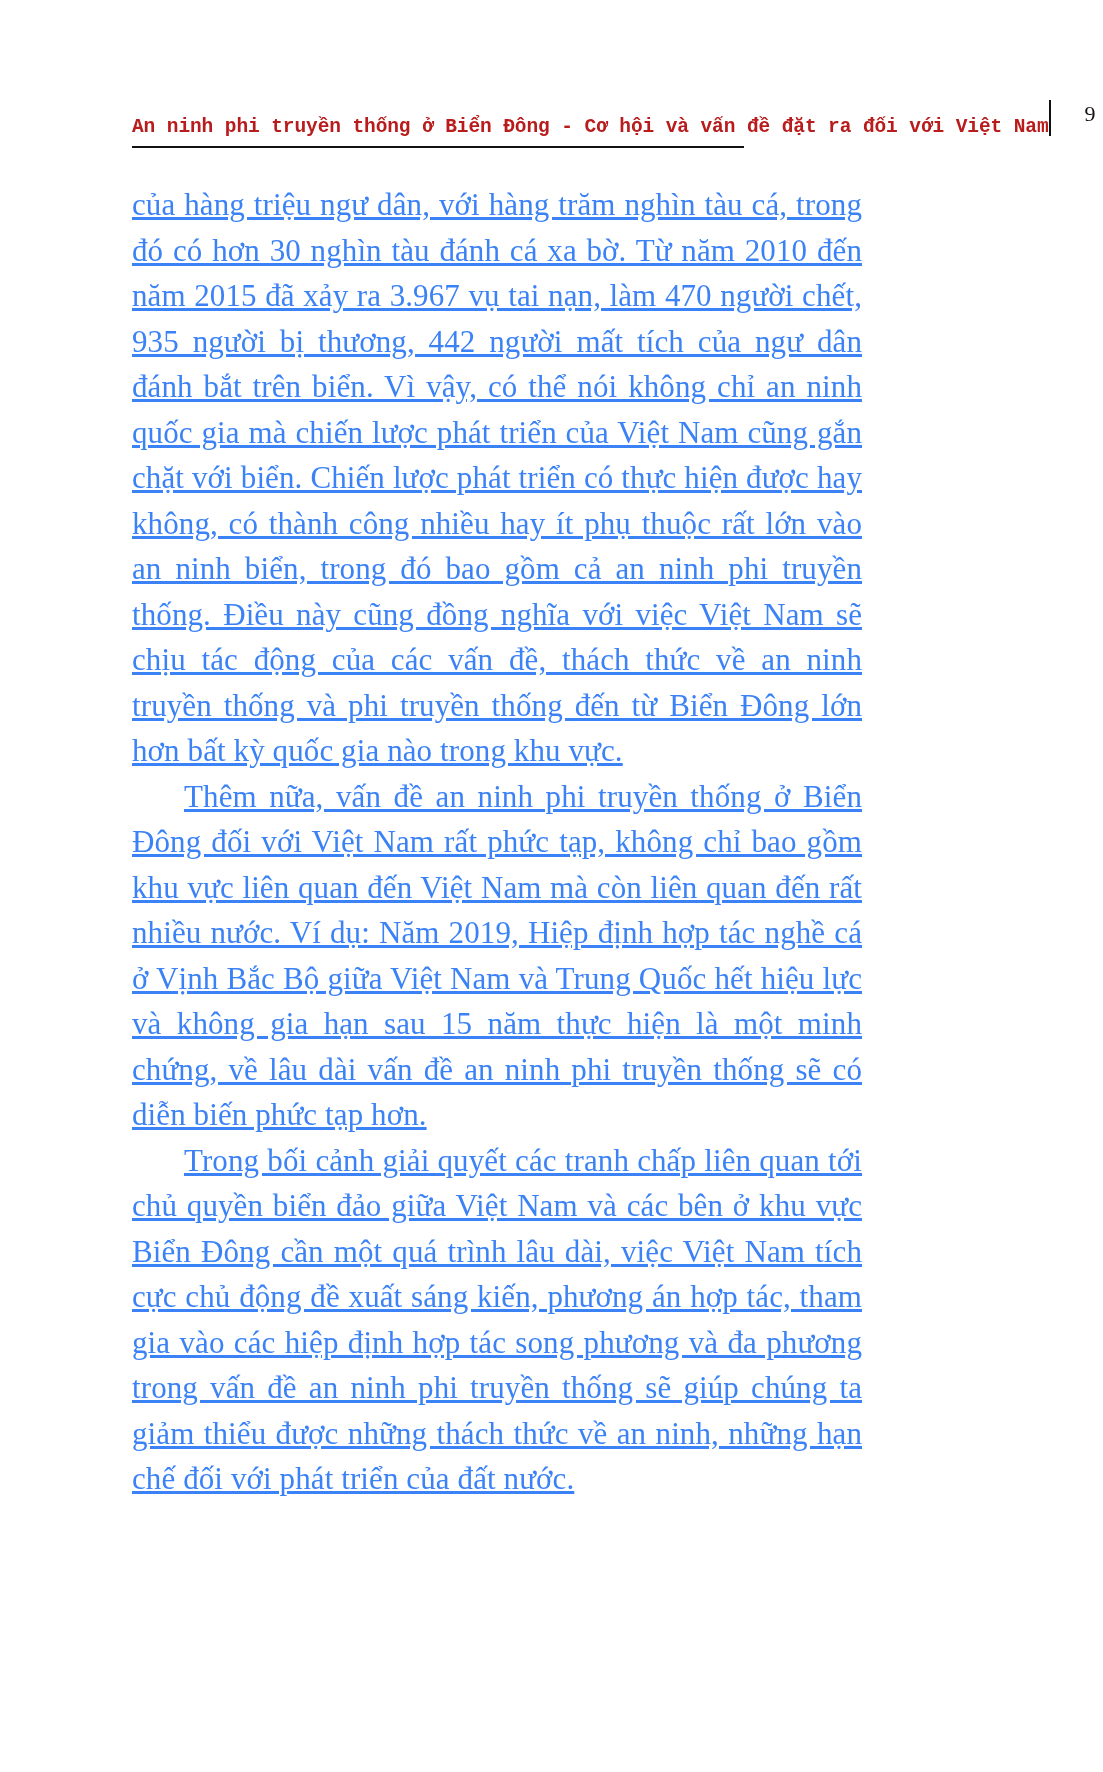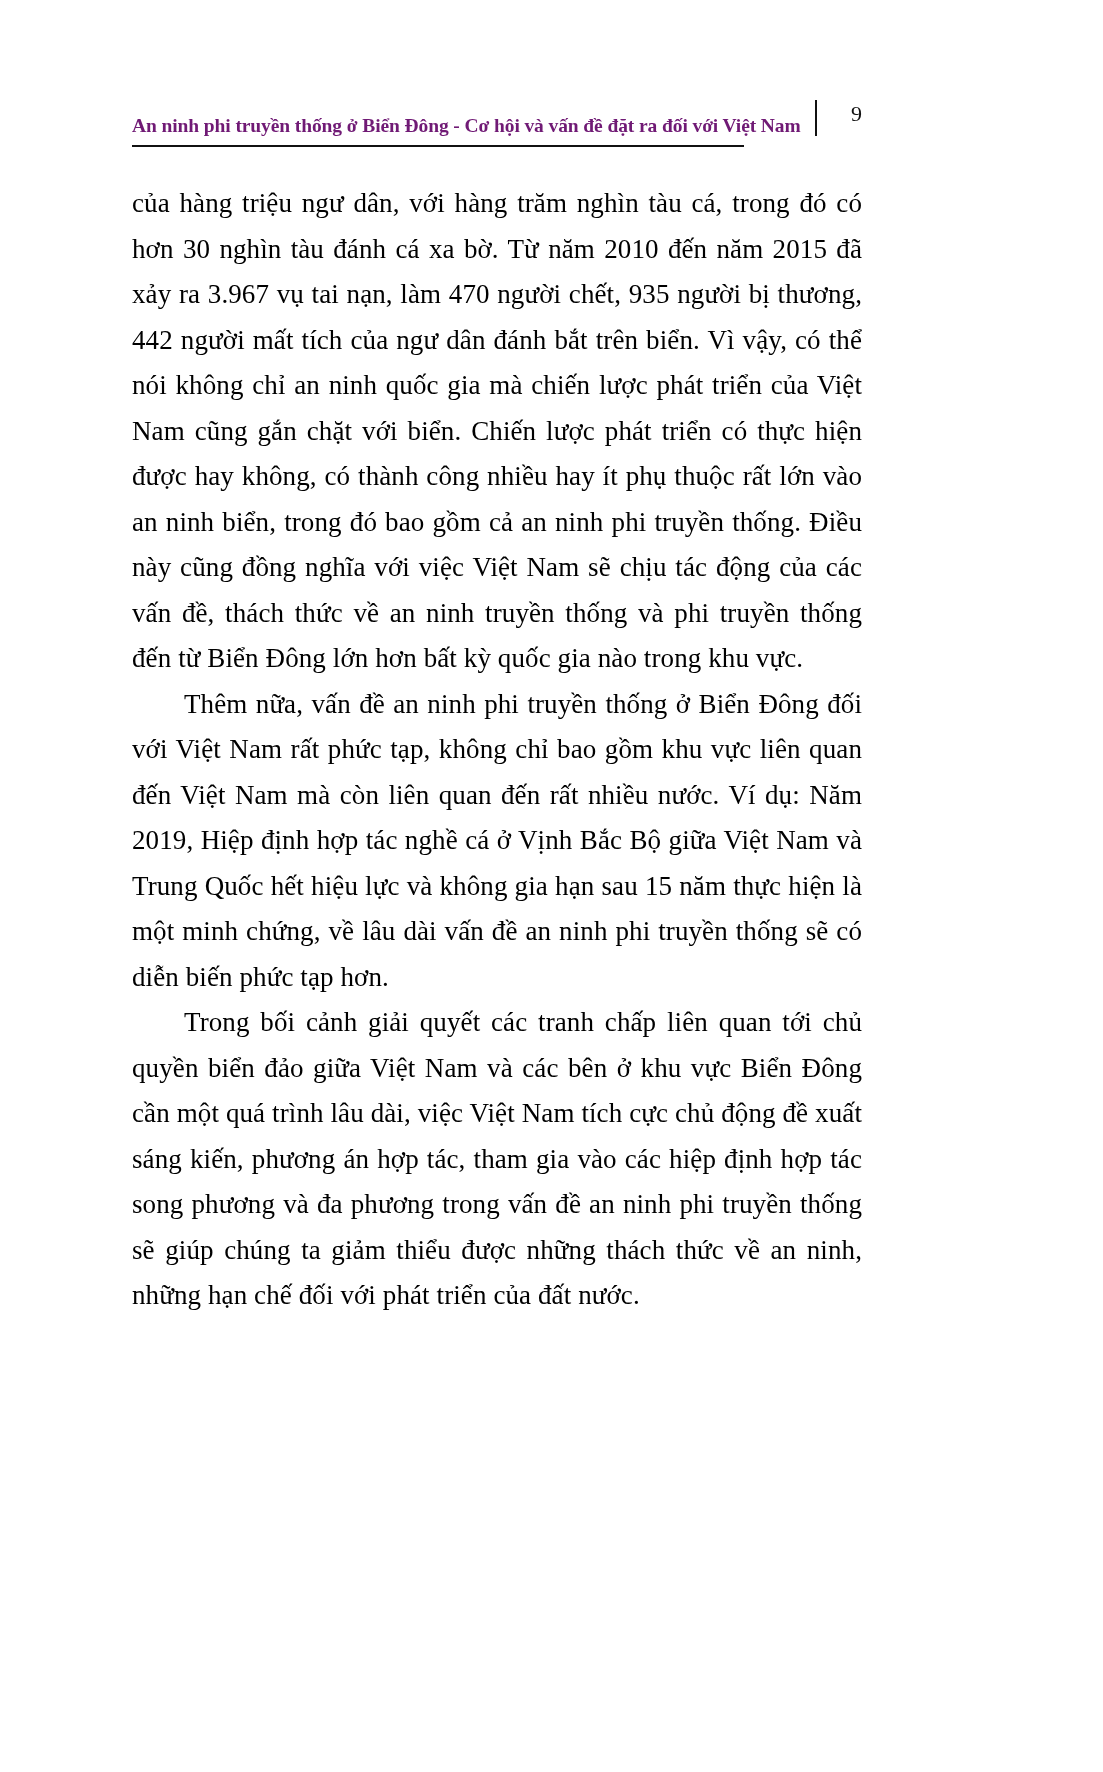--- a/index.html
+++ b/index.html
@@ -23,25 +23,25 @@
     top: 96px;
     width: 730px;
   }
   .header {
     display: flex;
     align-items: baseline;
     justify-content: space-between;
     padding-bottom: 6px;
   }
   .header-title {
-    font-family: Liberation Serif, serif;
+    font-family: Liberation Mono, monospace;
     font-weight: bold;
     font-size: 19.5px;
     letter-spacing: -0.1px;
-    color: #701a75;
+    color: #b91c1c;
     white-space: nowrap;
   }
   .header-right {
     display: flex;
     align-items: center;
     gap: 34px;
   }
   .header-divider {
     display: inline-block;
     width: 2px;
@@ -56,26 +56,27 @@
     color: #111111;
   }
   .header-rule {
     height: 2px;
     background: #111111;
     margin-top: 2px;
     width: 612px;
   }
   .body-text {
     margin-top: 34px;
-    font-size: 27px;
+    font-size: 31px;
     line-height: 45.5px;
     text-align: justify;
     text-justify: inter-word;
-    color: #000000;
+    color: #3b82f6;
     letter-spacing: 0.1px;
+    text-decoration: underline;
   }
   .body-text p {
     margin: 0;
     text-indent: 52px;
   }
   .body-text p.no-indent {
     text-indent: 0;
   }
 </style>
 </head>

